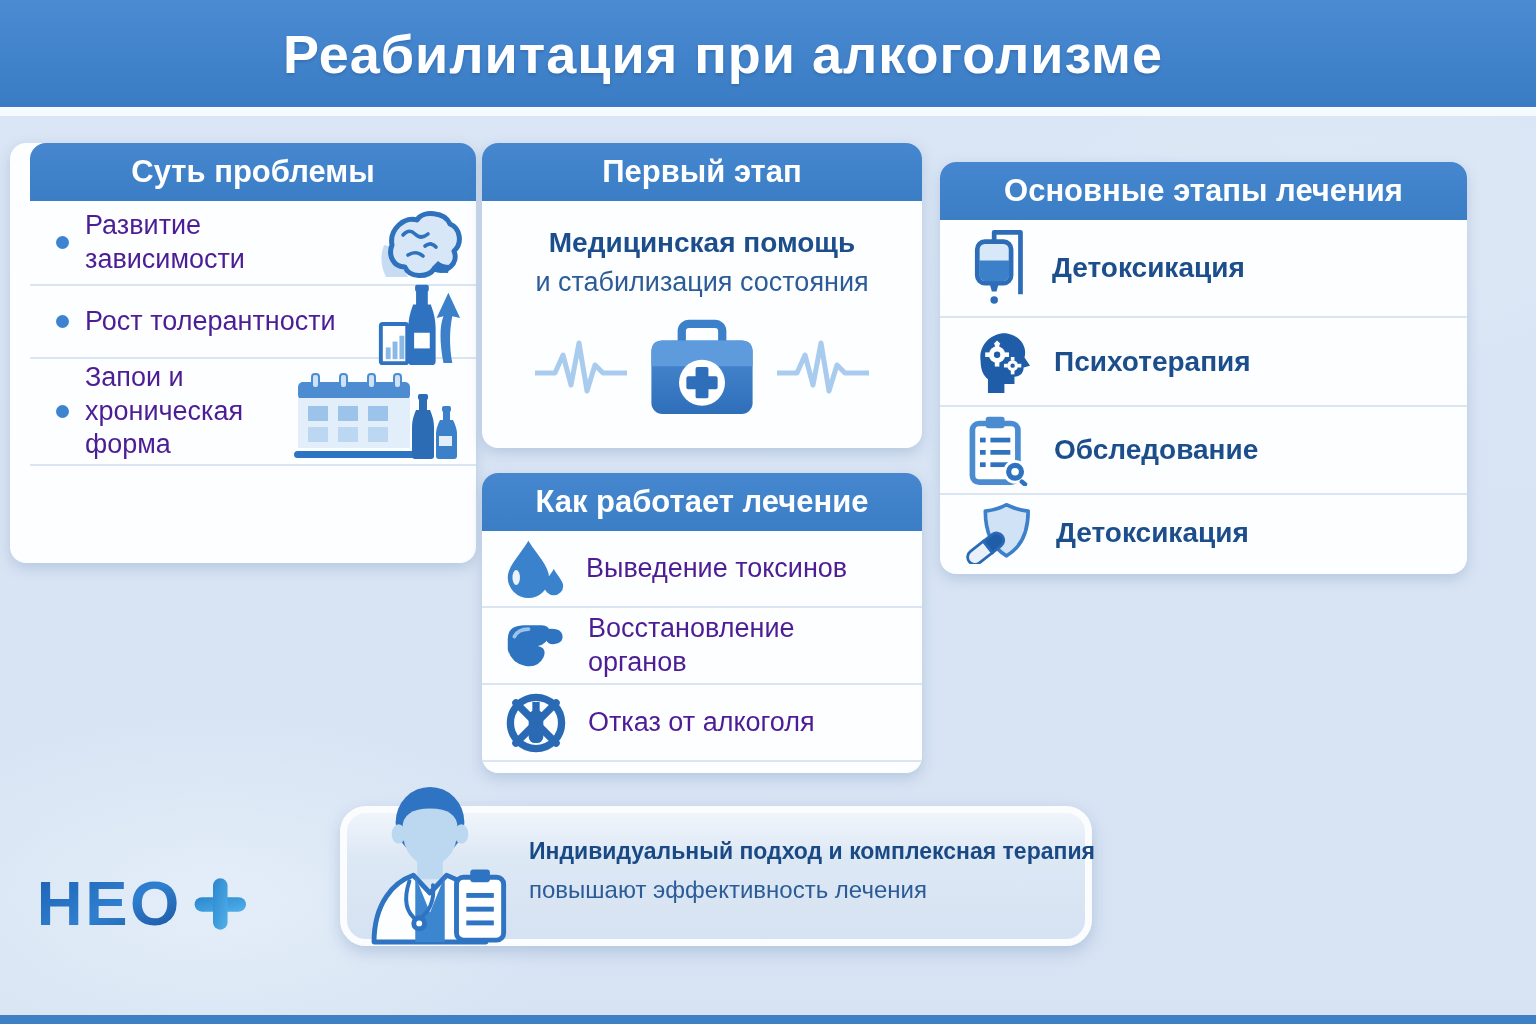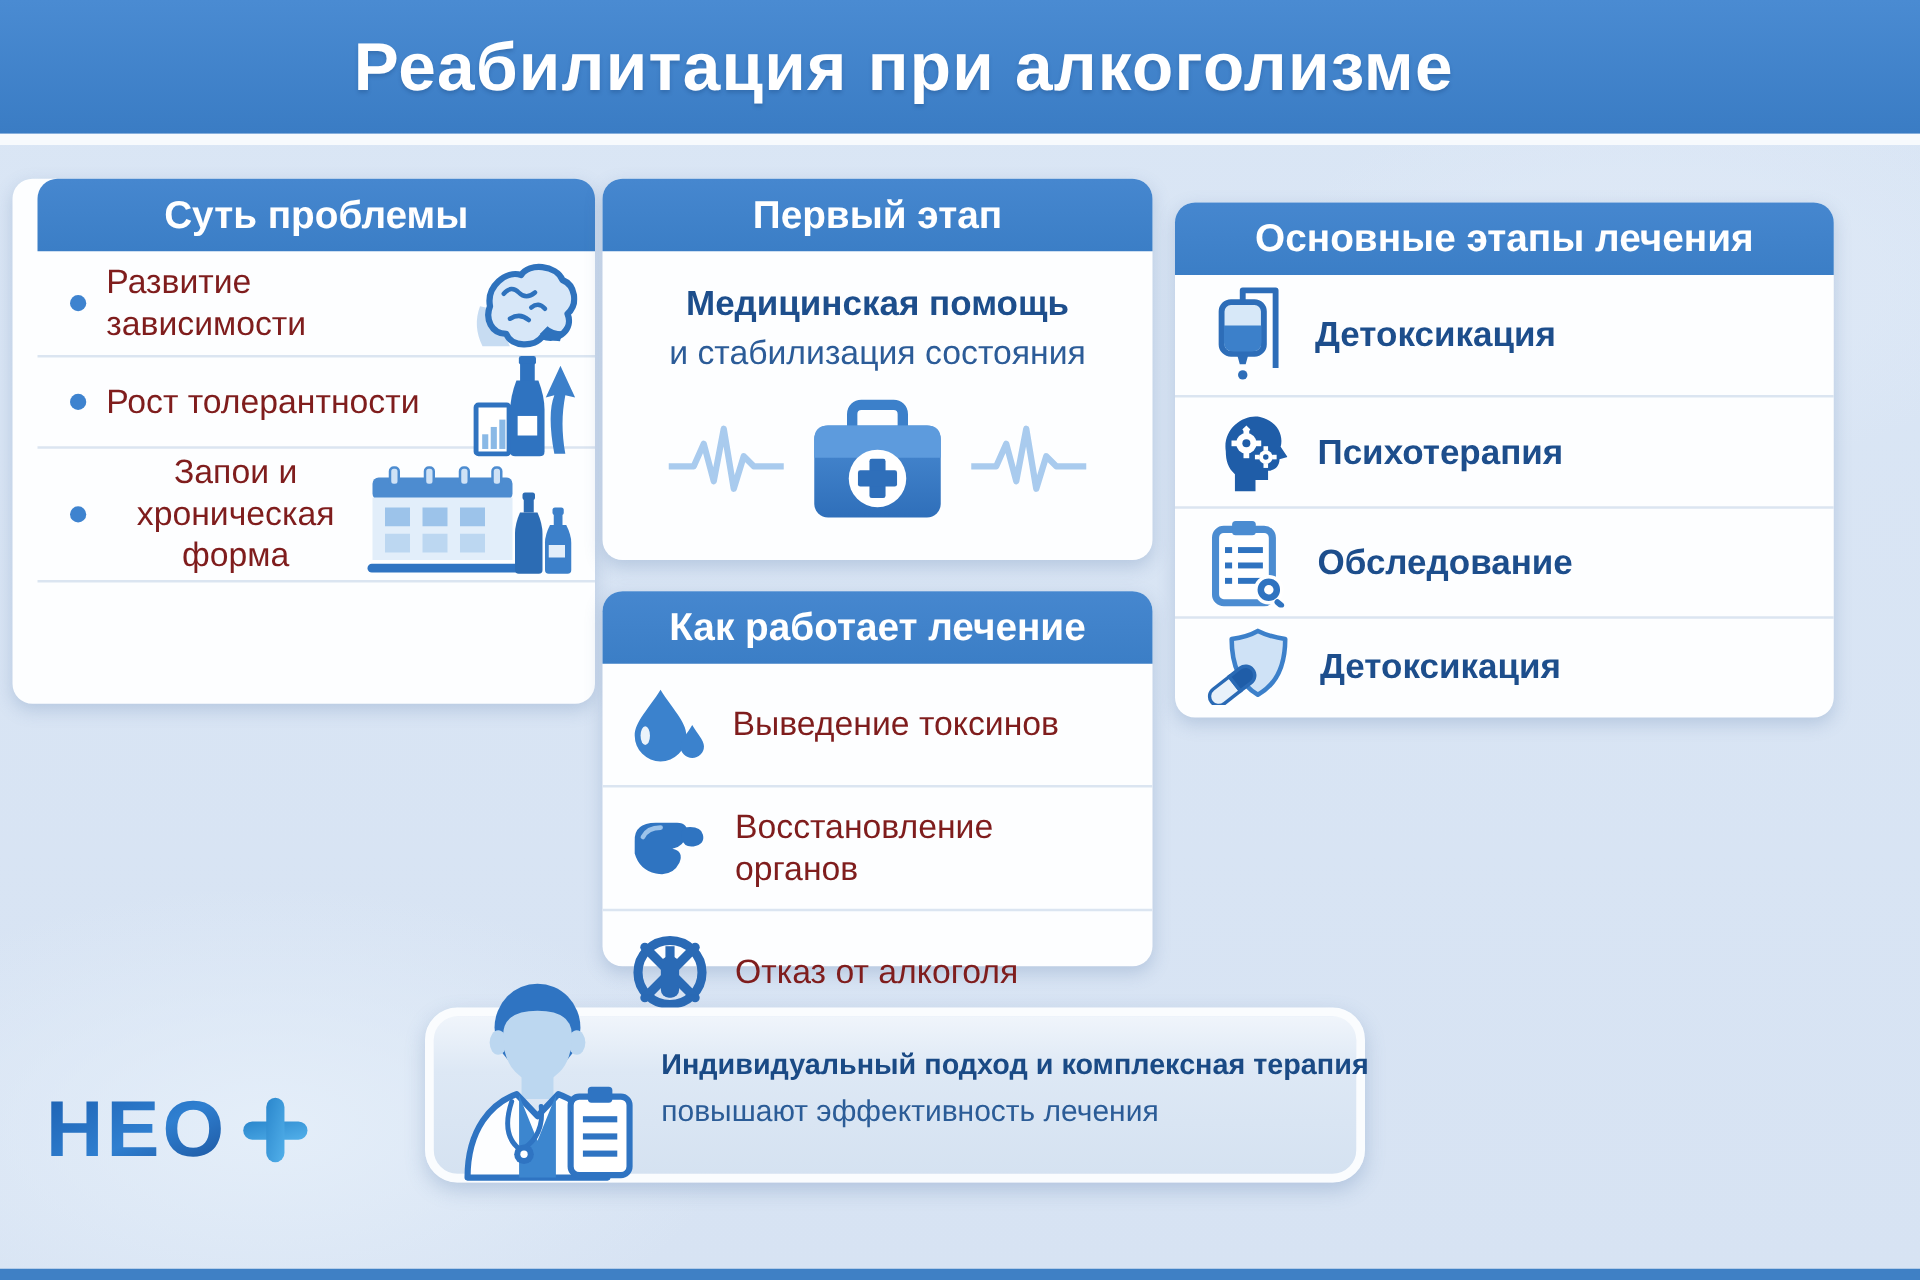--- a/index.html
+++ b/index.html
@@ -31,40 +31,40 @@
   }
   .card-header{
     height:58px;border-radius:16px 16px 0 0;
     background:linear-gradient(180deg,#4687cf 0%,#3b7ec6 100%);
     display:flex;align-items:center;justify-content:center;
     color:#ffffff;font-size:31px;font-weight:bold;
   }
   .row{display:flex;align-items:center;box-sizing:border-box;}
   .sep{border-bottom:2px solid #dbe5f1;}
   .bullet{width:13px;height:13px;border-radius:50%;background:#3e83cf;margin:0 16px 0 0;flex:none;}
-  .label{color:#7f1d1d;font-size:27px;line-height:1.25;}
+  .label{color:#4c1d95;font-size:27px;line-height:1.25;}
   .label-bold{color:#1d4e8c;font-size:28px;font-weight:bold;text-align:center;}
   .iconbox{display:flex;align-items:center;justify-content:center;flex:none;}
 
   
   .card-problem{left:10px;top:143px;width:446px;height:420px;padding-left:20px;}
   .card-problem .row{padding:0 14px 0 26px;}
   .card-problem .label{flex:1;}
   .r1{height:85px;} .r2{height:73px;} .r3{height:72px;} .r4{height:107px;}
-  .wrap2{max-width:235px;text-align:center;}
+  .wrap2{max-width:235px;}
 
   
   .card-first{left:482px;top:143px;width:440px;height:305px;text-align:center;}
   .fs-line1{margin-top:26px;color:#1d4e8c;font-size:28px;font-weight:bold;}
   .fs-line2{margin-top:8px;color:#2c5c98;font-size:27px;}
   .fs-iconrow{display:flex;align-items:center;justify-content:center;gap:6px;margin-top:14px;}
 
   
   .card-treatment{left:482px;top:473px;width:440px;height:300px;}
-  .card-treatment .row{padding:0 36px 0 22px;gap:20px;height:99px;}
+  .card-treatment .row{padding:0 36px 0 22px;gap:20px;height:77px;}
 
   
   .card-stages{left:940px;top:141px;width:527px;height:412px;margin-top:21px;}
   .card-stages .row{padding:0 16px 0 26px;gap:24px;}
   .s1{height:98px;} .s2{height:88px;} .s3{height:89px;} .s4{height:76px;}
 
   
   .banner{
     position:absolute;left:340px;top:806px;width:752px;height:140px;
     box-sizing:border-box;border:7px solid #fafcfe;border-radius:26px;

